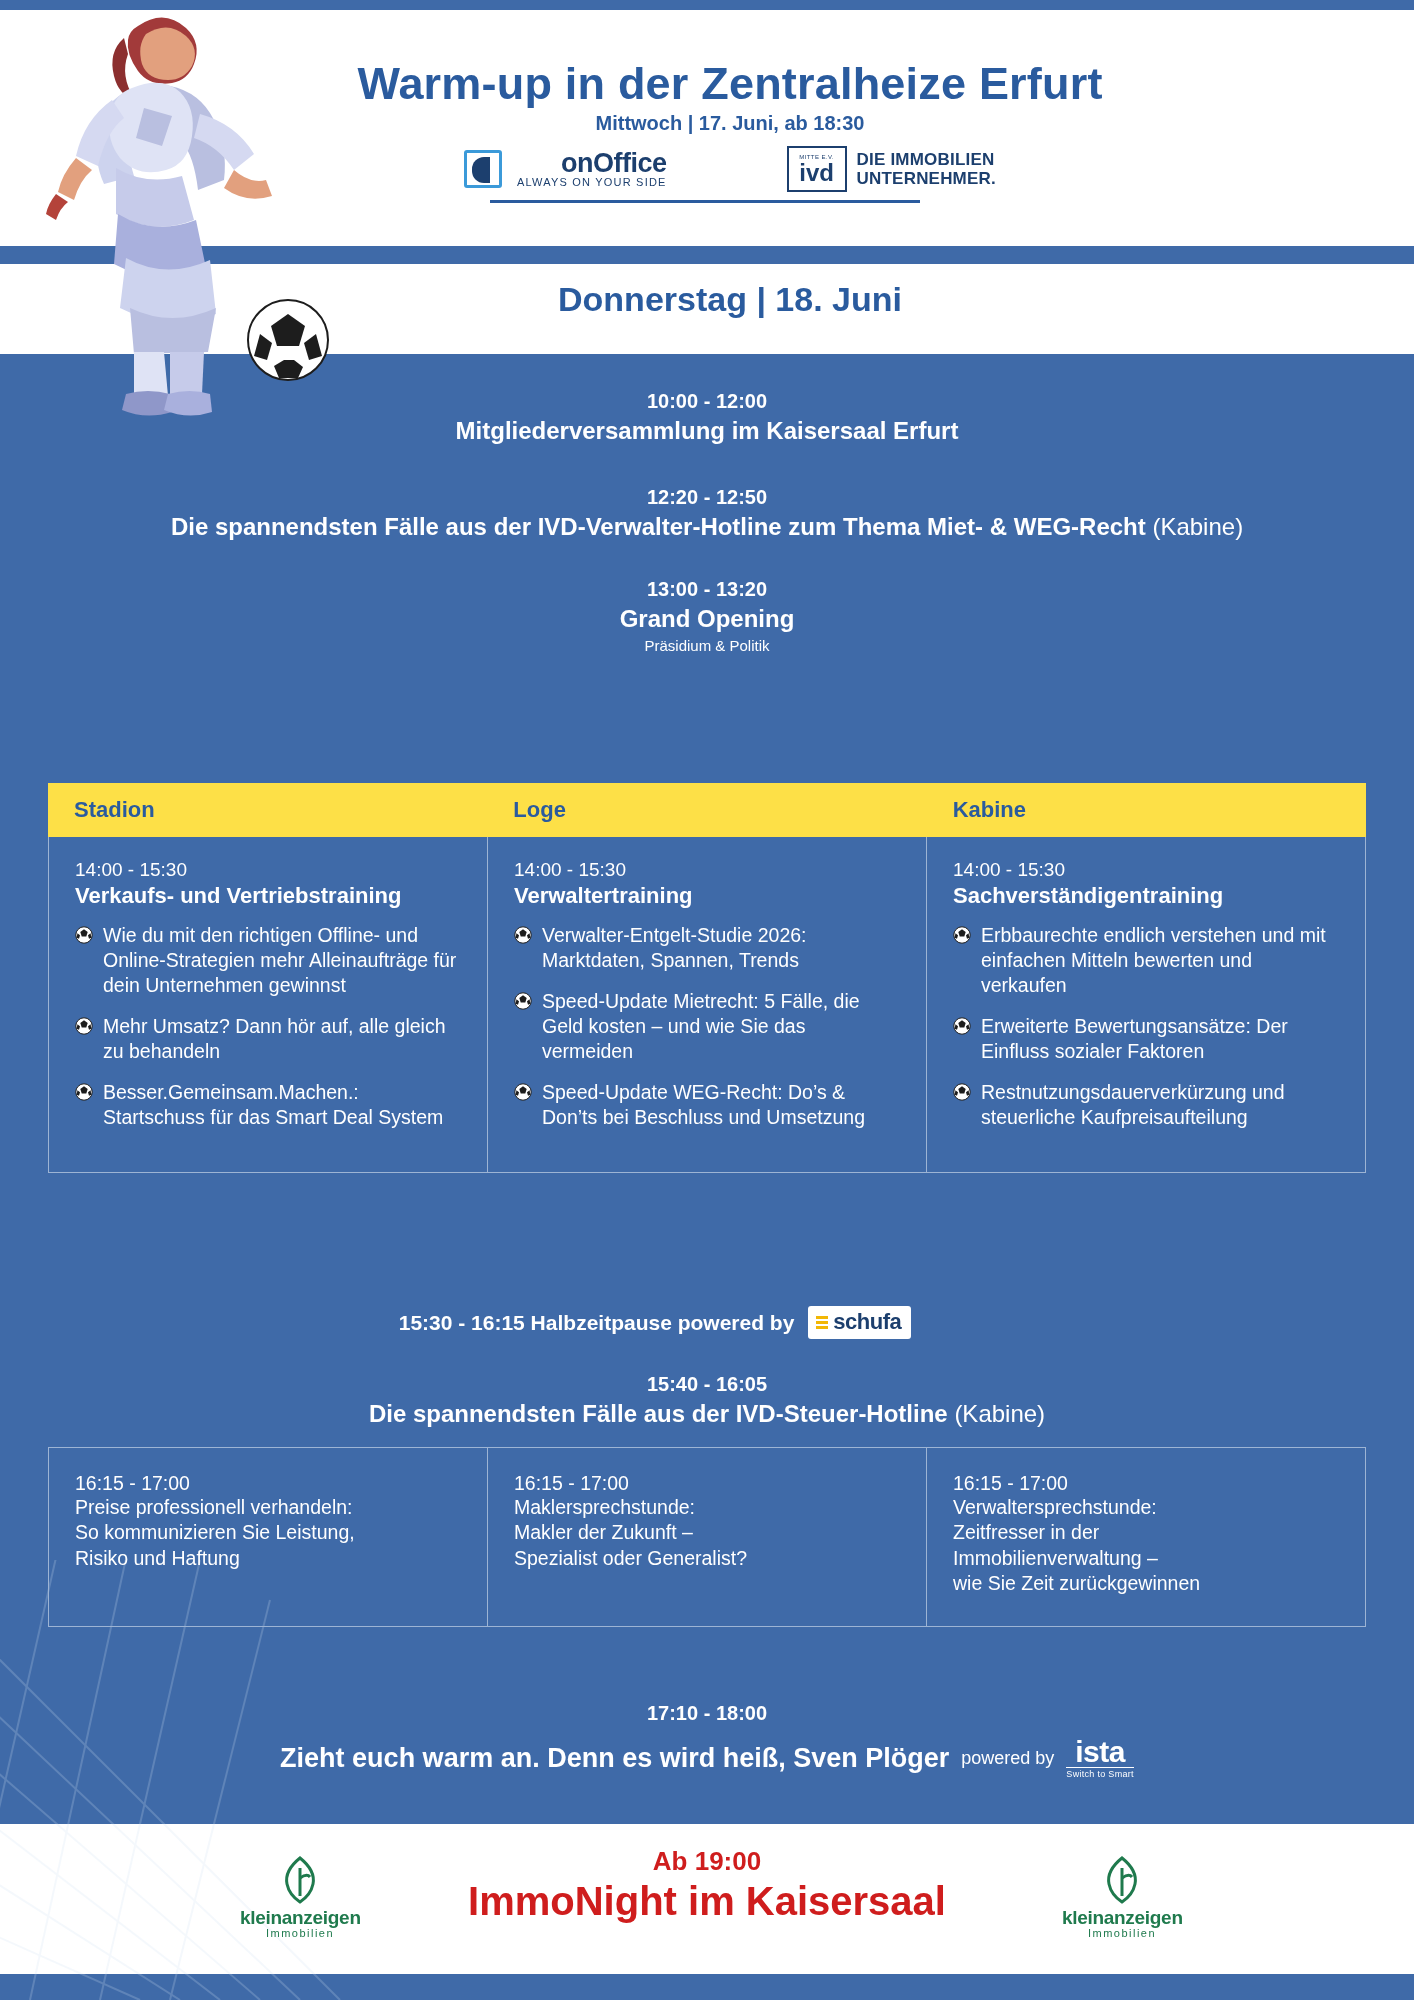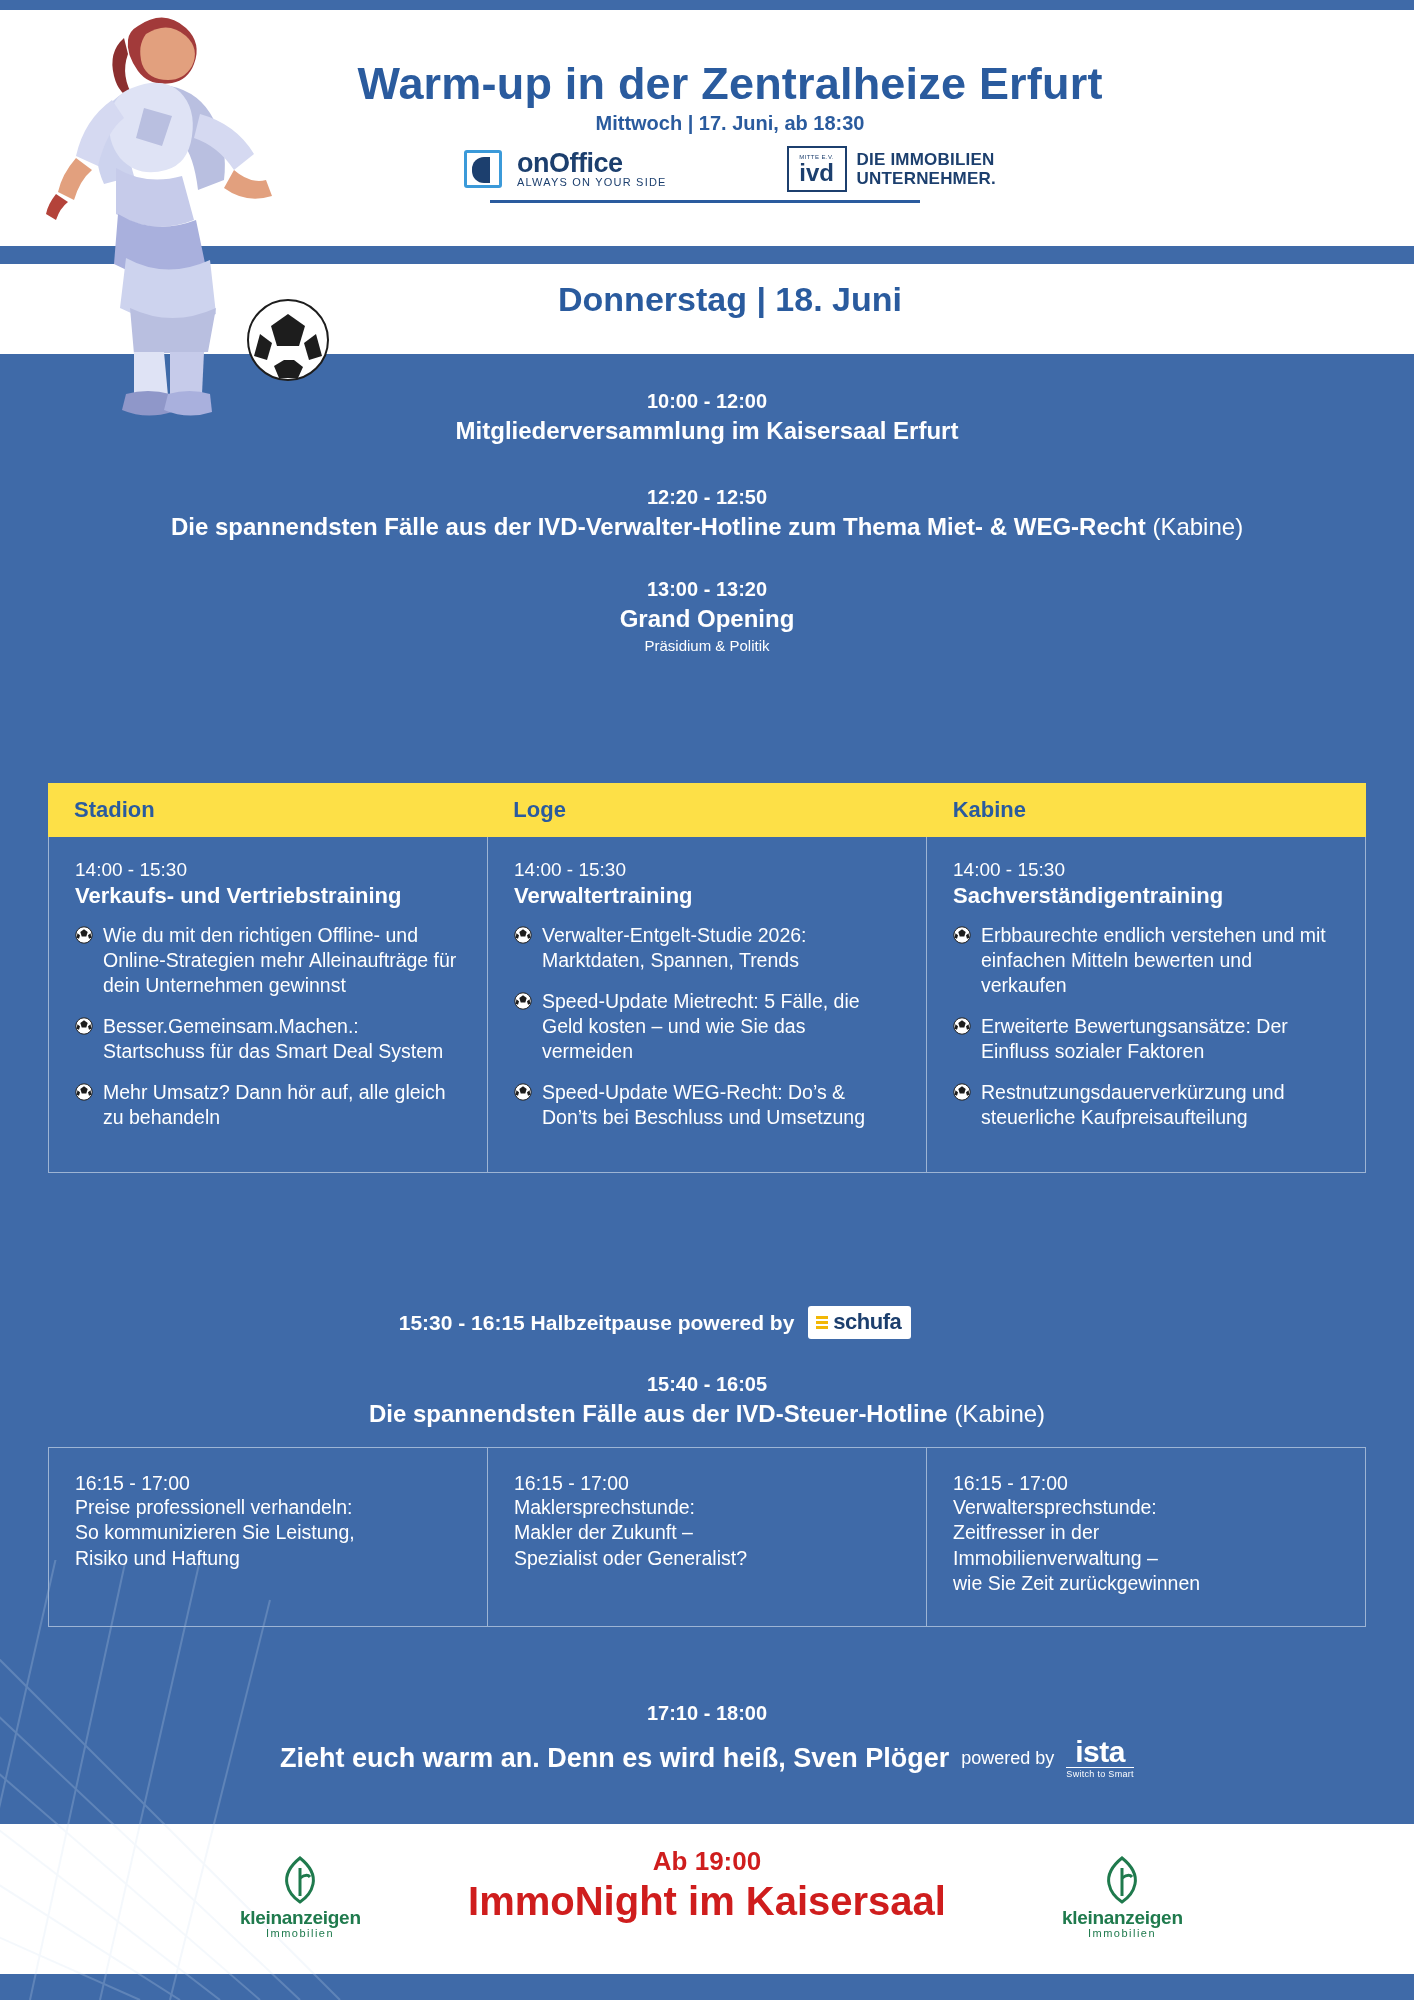--- a/index.html
+++ b/index.html
@@ -59,21 +59,21 @@
   }
   .hdr-sub {
     position: absolute; left: 180px; top: 112px; width: 1100px;
     text-align: center; font-size: 20px; font-weight: bold; color: #2a5b9e;
   }
 
   .logos-row {
     position: absolute; left: 420px; top: 140px; width: 620px; height: 58px;
     display: flex; align-items: center; justify-content: center; gap: 120px;
   }
-  .onoffice { display:flex; align-items:center; gap:15px; }
+  .onoffice { display:flex; align-items:center; gap:15px;text-align:right; }
   .onoffice .oo-mark {
     width: 38px; height: 38px; border: 3px solid #3b9ad9; border-radius: 3px;
     position: relative;
   }
   .onoffice .oo-mark:after{
     content:""; position:absolute; left:5px; top:4px; width:18px; height:26px;
     background:#1c3f6e; border-radius: 12px 0 0 12px;
   }
   .onoffice .oo-txt { line-height: 1; }
   .onoffice .oo-name { font-size: 27px; font-weight: bold; color:#1c3f6e; letter-spacing:-.5px; }
@@ -316,32 +316,32 @@
         </div>
         <div class="bullet">
           <span class="ball">
             <svg width="18" height="18" viewBox="0 0 18 18">
                 <circle cx="9" cy="9" r="8.2" fill="#fff" stroke="#1d1d1d" stroke-width="1"></circle>
                 <path d="M9 3.3l3.7 2.7-1.4 4.4H6.7L5.3 6z" fill="#1d1d1d"></path>
                 <path d="M2.4 7.3l2.6 1.9-1 3.6-2.3-1z" fill="#1d1d1d"></path>
                 <path d="M15.6 7.3L13 9.2l1 3.6 2.3-1z" fill="#1d1d1d"></path>
               </svg>
           </span>
+          <span class="txt">Mehr Umsatz? Dann hör auf, alle gleich zu behandeln</span>
+        </div>
+        <div class="bullet">
+          <span class="ball">
+            <svg width="18" height="18" viewBox="0 0 18 18">
+                <circle cx="9" cy="9" r="8.2" fill="#fff" stroke="#1d1d1d" stroke-width="1"></circle>
+                <path d="M9 3.3l3.7 2.7-1.4 4.4H6.7L5.3 6z" fill="#1d1d1d"></path>
+                <path d="M2.4 7.3l2.6 1.9-1 3.6-2.3-1z" fill="#1d1d1d"></path>
+                <path d="M15.6 7.3L13 9.2l1 3.6 2.3-1z" fill="#1d1d1d"></path>
+              </svg>
+          </span>
           <span class="txt">Besser.Gemeinsam.Machen.: Startschuss für das Smart Deal System</span>
-        </div>
-        <div class="bullet">
-          <span class="ball">
-            <svg width="18" height="18" viewBox="0 0 18 18">
-                <circle cx="9" cy="9" r="8.2" fill="#fff" stroke="#1d1d1d" stroke-width="1"></circle>
-                <path d="M9 3.3l3.7 2.7-1.4 4.4H6.7L5.3 6z" fill="#1d1d1d"></path>
-                <path d="M2.4 7.3l2.6 1.9-1 3.6-2.3-1z" fill="#1d1d1d"></path>
-                <path d="M15.6 7.3L13 9.2l1 3.6 2.3-1z" fill="#1d1d1d"></path>
-              </svg>
-          </span>
-          <span class="txt">Mehr Umsatz? Dann hör auf, alle gleich zu behandeln</span>
         </div>
       </div>
 
       <div class="col">
         <div class="time">14:00 - 15:30</div>
         <div class="name">Verwaltertraining</div>
         <div class="bullet">
           <span class="ball">
             <svg width="18" height="18" viewBox="0 0 18 18">
                 <circle cx="9" cy="9" r="8.2" fill="#fff" stroke="#1d1d1d" stroke-width="1"></circle>

